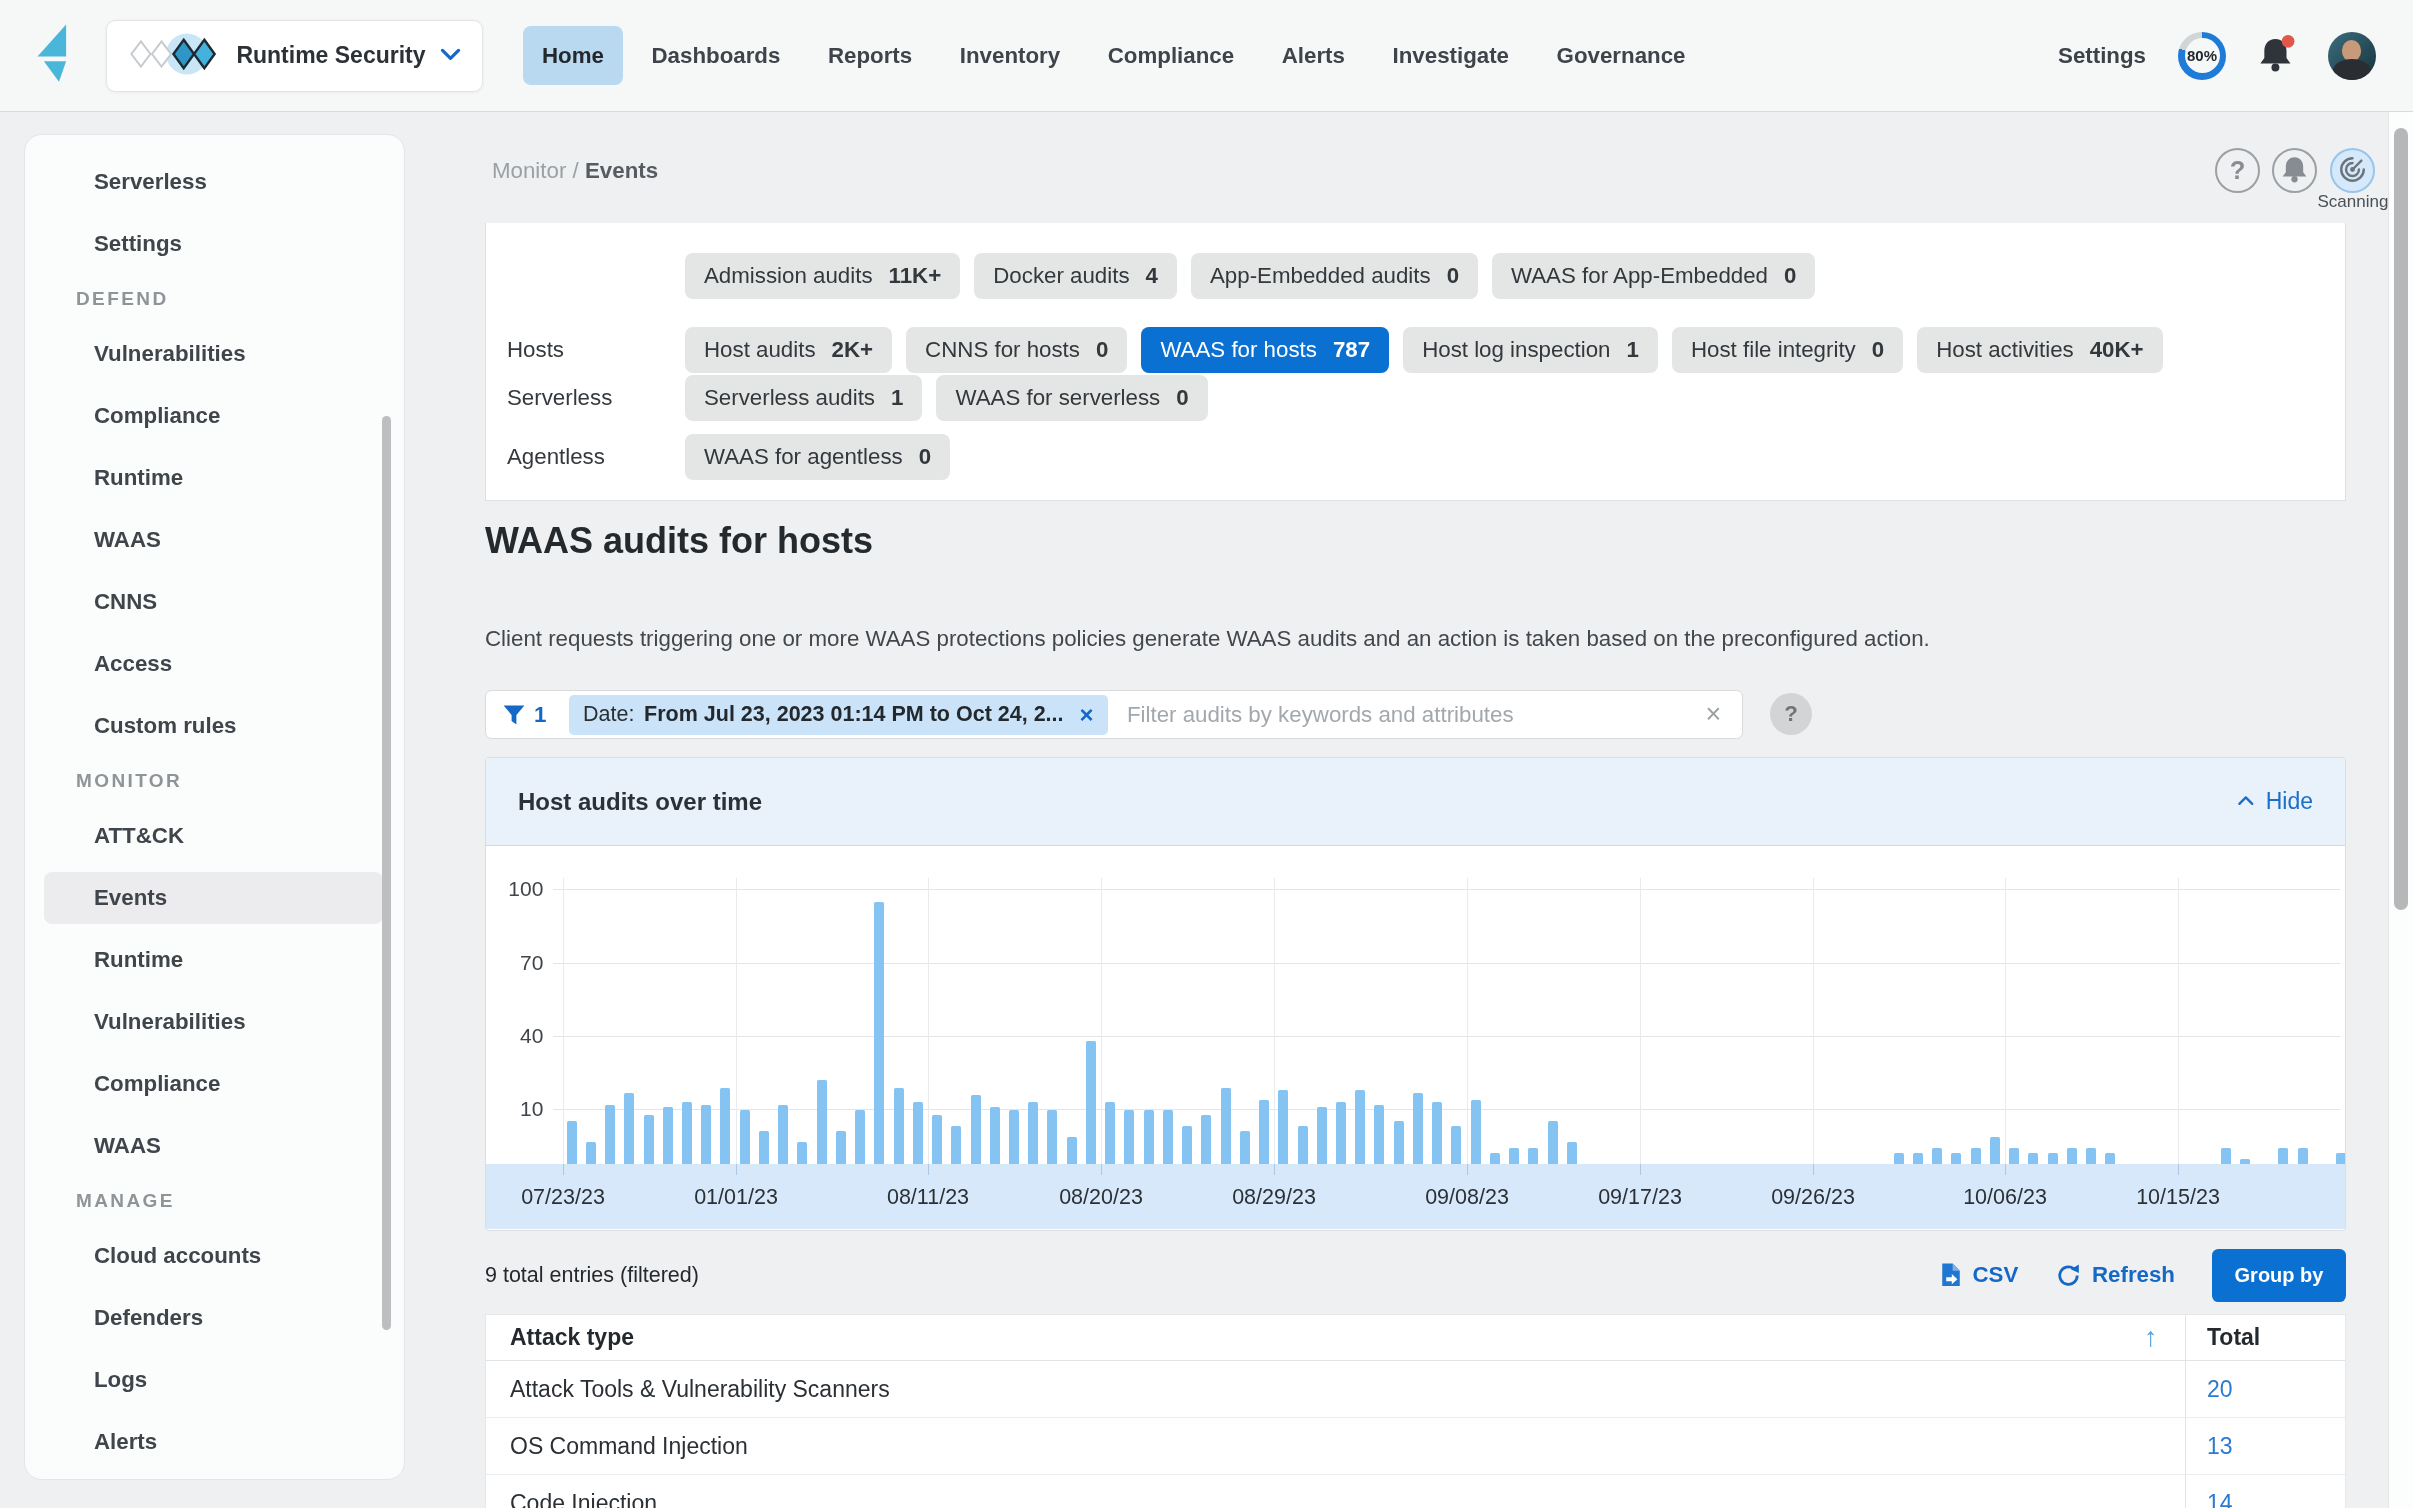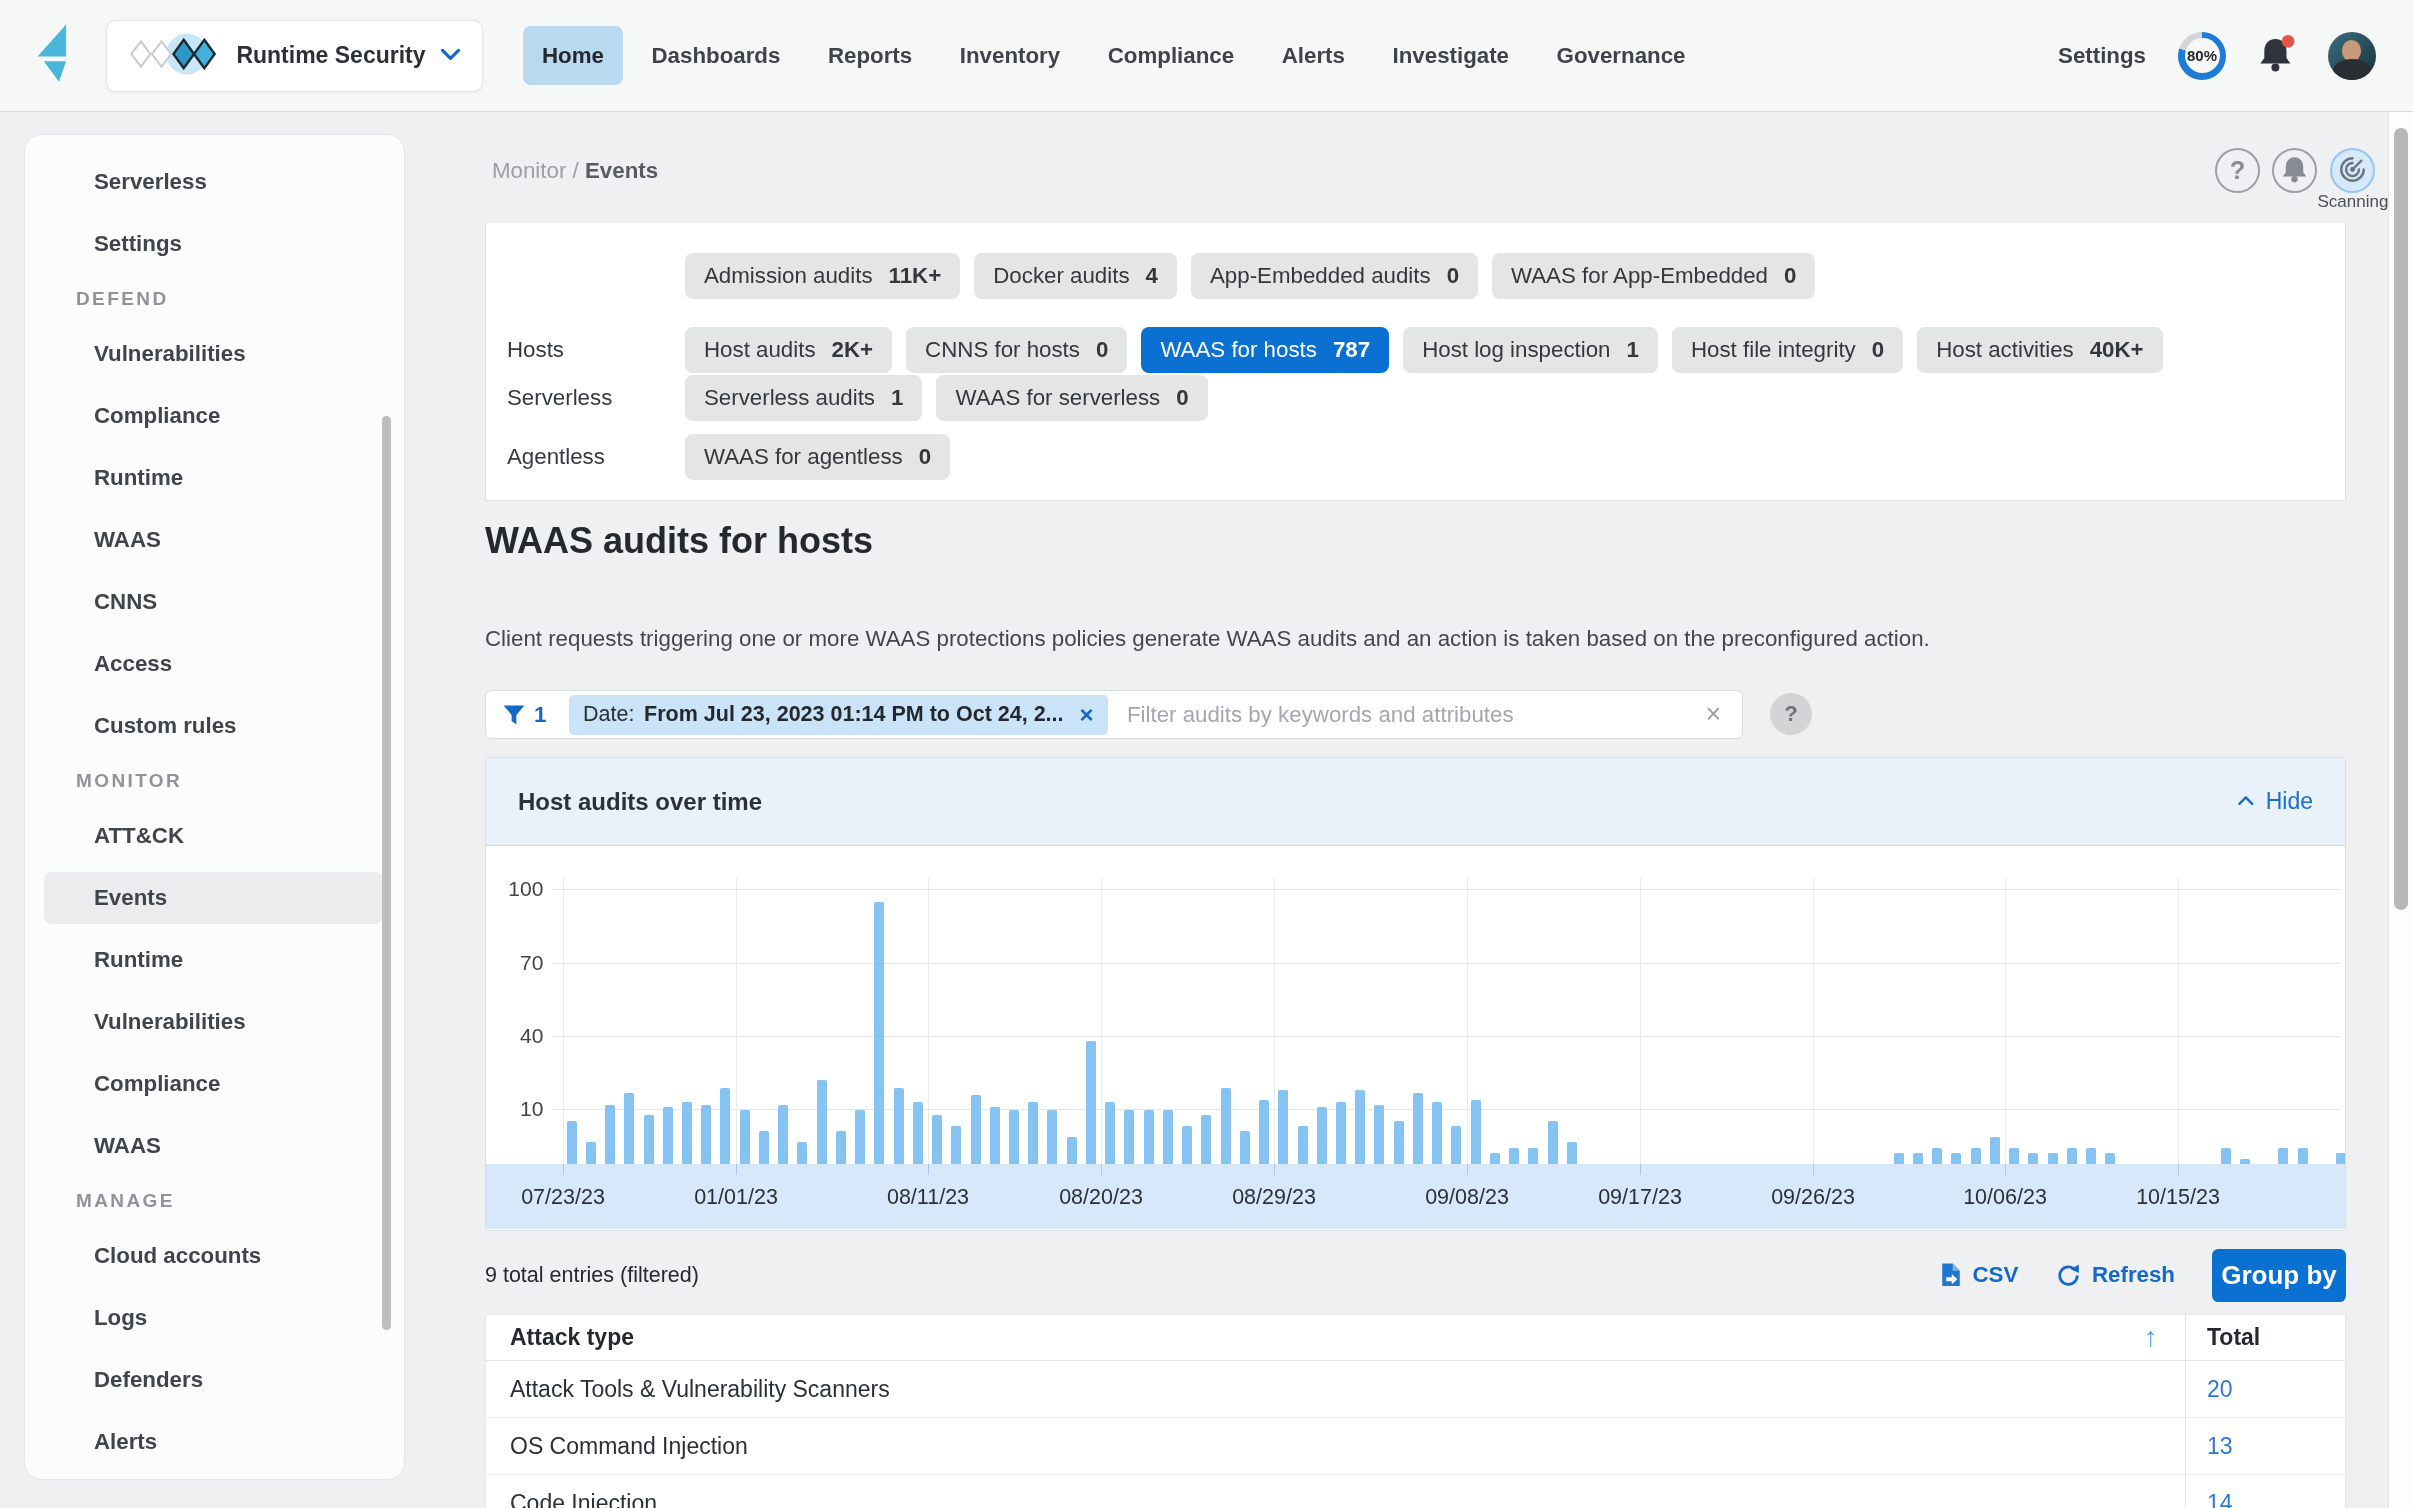--- a/index.html
+++ b/index.html
@@ -111,21 +111,21 @@
   .xlab { position:absolute; top:21px; transform:translateX(-50%); font-size:21.5px; color:#2b3034; }
 
   
   .res-footer { position:absolute; left:485px; top:1247px; width:1861px; height:56px;
     display:flex; align-items:center; }
   .res-summary { font-size:21.5px; color:#25292d; }
   .res-actions { margin-left:auto; display:flex; align-items:center; gap:37px; }
   .blue-act { display:flex; align-items:center; gap:9.6px; font-size:22.3px; font-weight:700;
     color:#1468c8; cursor:pointer; }
   .groupby-btn { width:134px; height:53px; background:#0a70d2; border-radius:6.4px; border:none;
-    color:#fff; font-size:26px; font-weight:700; display:flex; align-items:center;
+    color:#fff; font-size:20px; font-weight:700; display:flex; align-items:center;
     justify-content:center; cursor:pointer; font-family:inherit; }
 
   
   .table { position:absolute; left:485px; top:1314px; width:1861px; height:195px;
     background:#fff; border:0.8px solid #e6e7e8; border-bottom:none; }
   .t-head { height:46px; display:flex; align-items:center; border-bottom:1.6px solid #e2e3e4;
     font-size:23px; font-weight:700; color:#24292e; position:relative; }
   .t-row { height:57px; display:flex; align-items:center; border-bottom:1.6px solid #ebecee;
     font-size:23px; color:#2b3035; position:relative; }
   .t-c1 { padding-left:24px; flex:1; }
@@ -246,24 +246,24 @@
   <div class="side-item">
       <span>WAAS</span>
     </div>
   <div class="side-section">
       <span>MANAGE</span>
     </div>
   <div class="side-item">
       <span>Cloud accounts</span>
     </div>
   <div class="side-item">
+      <span>Defenders</span>
+    </div>
+  <div class="side-item">
       <span>Logs</span>
-    </div>
-  <div class="side-item">
-      <span>Defenders</span>
     </div>
   <div class="side-item">
       <span>Alerts</span>
     </div>
   <div class="side-scroll"></div>
 </div>
 
 <div class="breadcrumb">
   <span>Monitor</span>
   <span>/</span>

